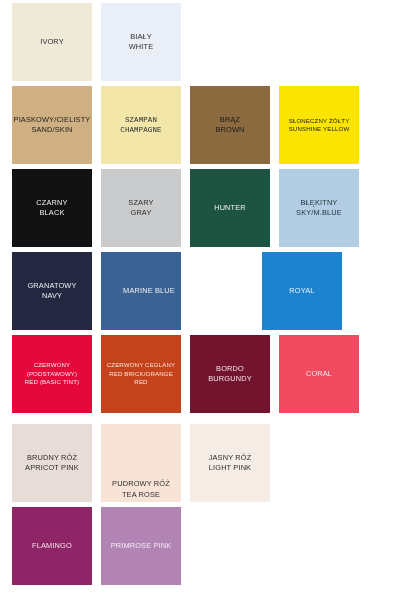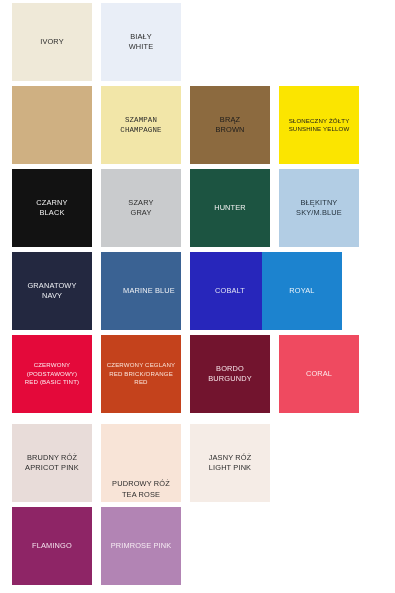--- a/index.html
+++ b/index.html
@@ -45,20 +45,22 @@
       <div class="cloth" style="background: rgb(239, 233, 216);"></div>
       <div class="label" style="color: rgb(43, 43, 43);">IVORY</div>
     </div>
     <div class="swatch" style="left: 101px; top: 3px;">
       <div class="cloth" style="background: rgb(233, 238, 247);"></div>
       <div class="label" style="color: rgb(43, 43, 43);">BIAŁY
 WHITE</div>
     </div>
     <div class="swatch" style="left: 12px; top: 86px;">
       <div class="cloth" style="background: rgb(207, 176, 130);"></div>
+      <div class="label" style="color: rgb(34, 33, 31);">PIASKOWY/CIELISTY
+SAND/SKIN</div>
     </div>
     <div class="swatch" style="left: 101px; top: 86px;">
       <div class="cloth" style="background: rgb(242, 230, 168);"></div>
       <div class="label" style="color: rgb(43, 43, 43); font-family: Liberation Mono, monospace;">SZAMPAN
 CHAMPAGNE</div>
     </div>
     <div class="swatch" style="left: 190px; top: 86px;">
       <div class="cloth" style="background: rgb(140, 106, 63);"></div>
       <div class="label" style="color: rgb(27, 27, 27);">BRĄZ
 BROWN</div>
@@ -88,24 +90,20 @@
       <div class="label" style="color: rgb(242, 242, 242);">HUNTER</div>
     </div>
     <div class="swatch" style="left: 12px; top: 252px;">
       <div class="cloth" style="background: rgb(35, 40, 64);"></div>
       <div class="label" style="color: rgb(238, 240, 244);">GRANATOWY
 NAVY</div>
     </div>
     <div class="swatch" style="left: 101px; top: 252px;">
       <div class="cloth" style="background: rgb(58, 98, 147);"></div>
       <div class="label" style="color: rgb(238, 240, 244); margin-left: 16px;">MARINE BLUE</div>
-    </div>
-    <div class="swatch" style="left: 190px; top: 252px;">
-      <div class="cloth" style="background: rgb(39, 38, 187);"></div>
-      <div class="label" style="color: rgb(223, 226, 244);">COBALT</div>
     </div>
     <div class="swatch" style="left: 262px; top: 252px;">
       <div class="cloth" style="background: rgb(28, 131, 207);"></div>
       <div class="label" style="color: rgb(234, 243, 250);">ROYAL</div>
     </div>
     <div class="swatch tiny" style="left: 12px; top: 335px;">
       <div class="cloth" style="background: rgb(228, 9, 58);"></div>
       <div class="label" style="color: rgb(251, 233, 236);">CZERWONY (PODSTAWOWY)
 RED (BASIC TINT)</div>
     </div>

